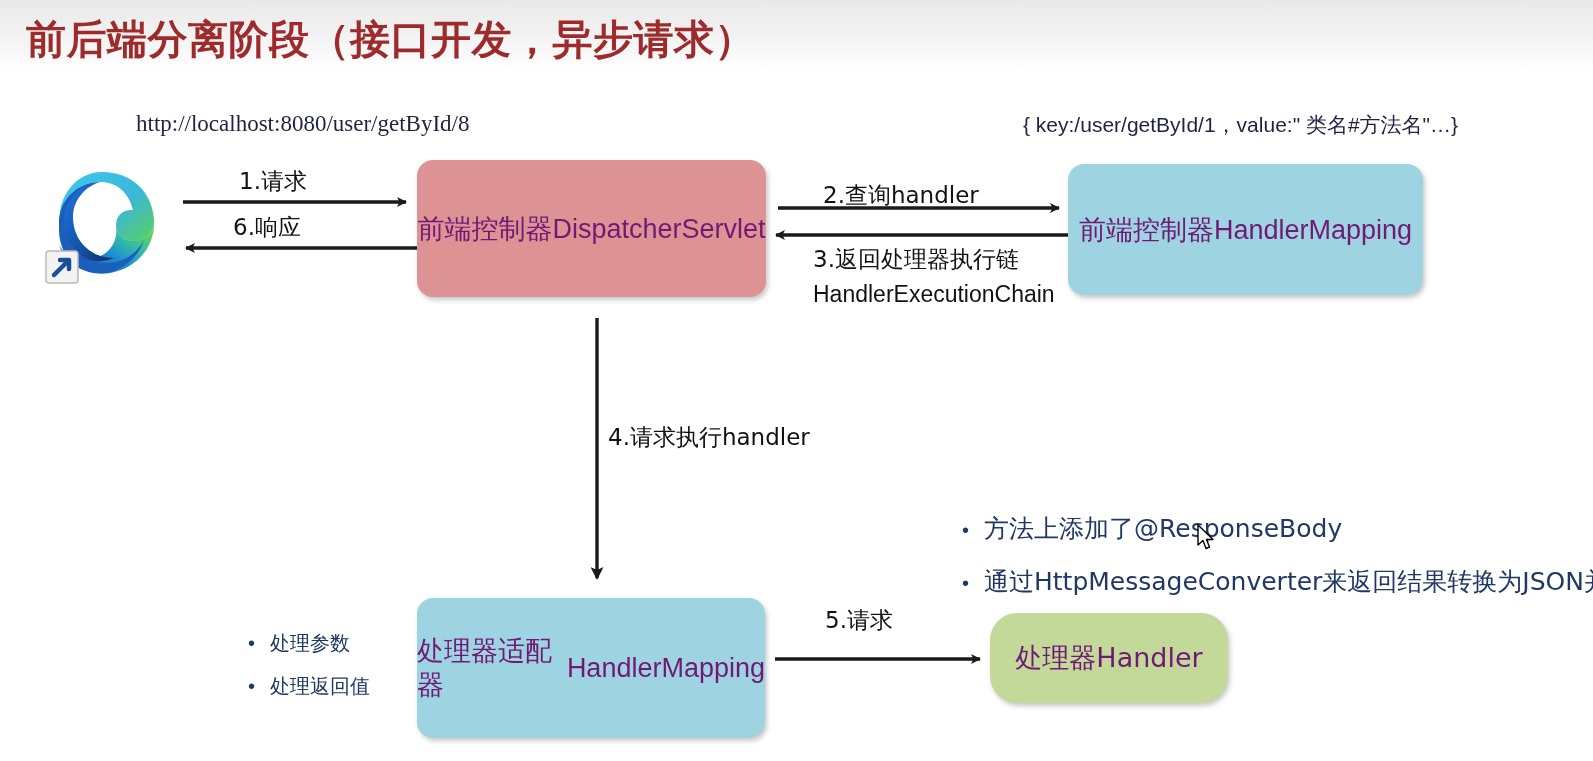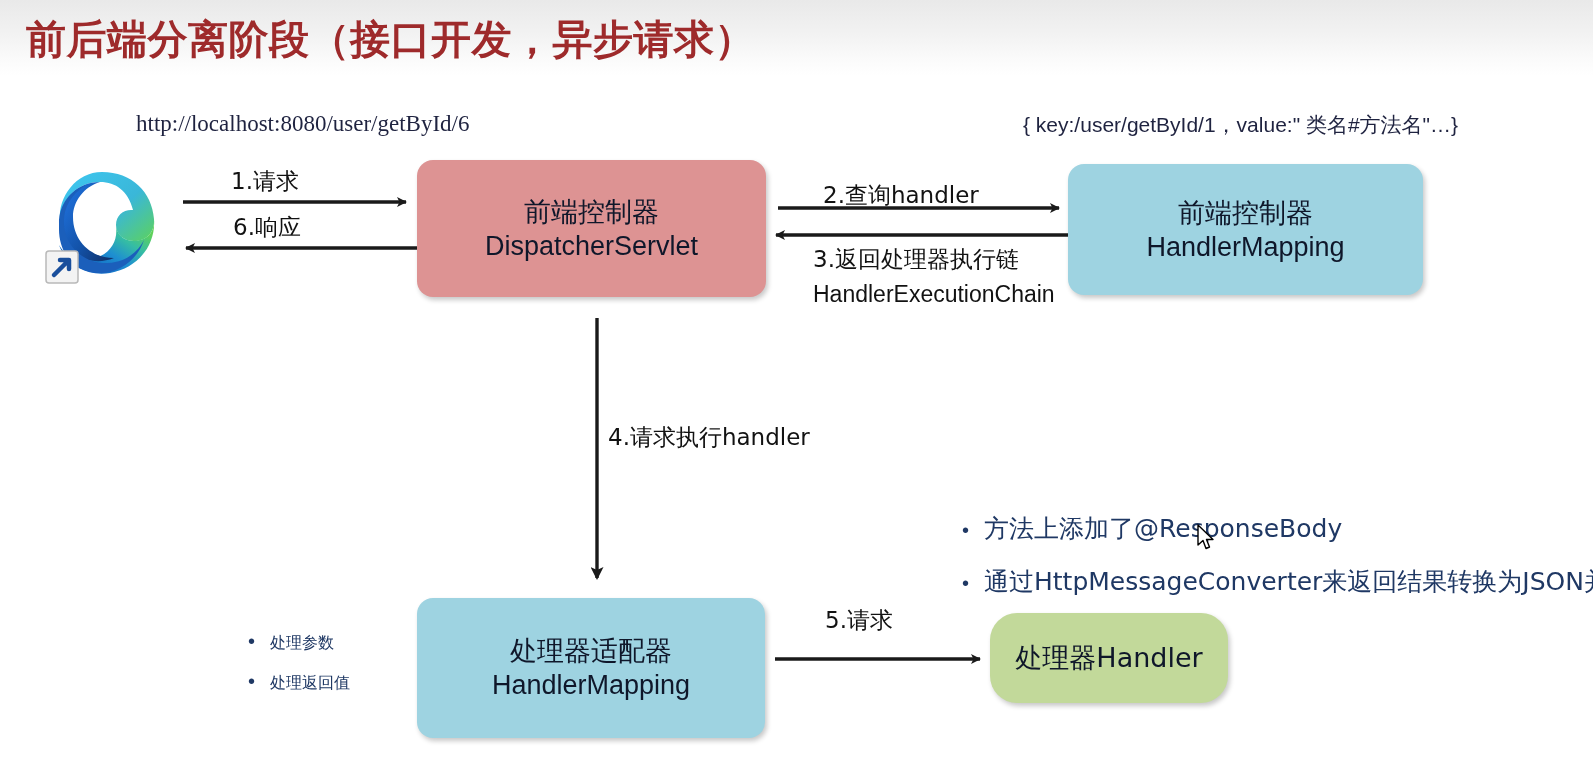--- a/index.html
+++ b/index.html
@@ -57,24 +57,23 @@
     font-size: 21px;
     color: #1f2340;
   }
 
   
   .node {
     position: absolute;
     border-radius: 16px;
     box-shadow: 2px 3px 5px rgba(0,0,0,0.22);
     display: flex;
-    flex-direction: column;
     align-items: center;
     justify-content: center;
-    color: #0f172a;
+    color: #701a75;
     text-align: left;
   }
   .node .cn {
     font-size: 27px;
     line-height: 34px;
     font-family: "DejaVu Sans", "Liberation Sans", sans-serif;
   }
   .node .en {
     font-size: 27px;
     line-height: 34px;
@@ -115,21 +114,21 @@
   .alabel {
     position: absolute;
     white-space: nowrap;
     color: #121212;
     font-size: 23px;
     font-family: "DejaVu Sans", "Liberation Sans", sans-serif;
   }
   .alabel.en {
     font-family: "Liberation Sans", "DejaVu Sans", sans-serif;
   }
-  #lbl-1 { left: 231px; top: 166px; }
+  #lbl-1 { left: 239px; top: 166px; }
   #lbl-6 { left: 233px; top: 212px; }
   #lbl-2 { left: 823px; top: 180px; }
   #lbl-3a { left: 813px; top: 244px; }
   #lbl-3b { left: 813px; top: 281px; }
   #lbl-4 { left: 608px; top: 422px; }
   #lbl-5 { left: 825px; top: 605px; }
 
   
   .bullets {
     position: absolute;
@@ -141,21 +140,21 @@
   }
   .bullet-dot {
     color: #1f3864;
     font-size: 20px;
     width: 22px;
     flex: 0 0 22px;
     text-align: left;
   }
   .bullet-text {
     color: #1f3864;
-    font-size: 16px;
+    font-size: 20px;
     font-family: "DejaVu Sans", "Liberation Sans", sans-serif;
   }
   #bullets-left { left: 248px; top: 630px; }
   #bullets-left .bullet-row { margin-bottom: 16px; }
   #bullets-right { left: 962px; top: 512px; }
   #bullets-right .bullet-row { margin-bottom: 20px; }
   #bullets-right .bullet-text { font-size: 25px; }
 
   
   #browser-icon {
@@ -176,21 +175,21 @@
 </style>
 </head>
 <body>
 
 <div id="stage">
 
   <div class="header-band"></div>
 
   <div class="slide-title">前后端分离阶段（接口开发，异步请求）</div>
 
-  <div class="txt url-label">http://localhost:8080/user/getById/6</div>
+  <div class="txt url-label">http://localhost:8080/user/getById/8</div>
   <div class="txt kv-label">{ key:/user/getById/1，value:" 类名#方法名"…}</div>
 
   <div id="browser-icon">
     <svg width="124" height="124" viewBox="0 0 124 124">
       <defs>
         <linearGradient id="gEdgeOuter" x1="0.15" y1="0.85" x2="0.9" y2="0.2">
           <stop offset="0%" stop-color="#0f5ec2"></stop>
           <stop offset="45%" stop-color="#1e8fd0"></stop>
           <stop offset="72%" stop-color="#35bda4"></stop>
           <stop offset="100%" stop-color="#5fd159"></stop>

